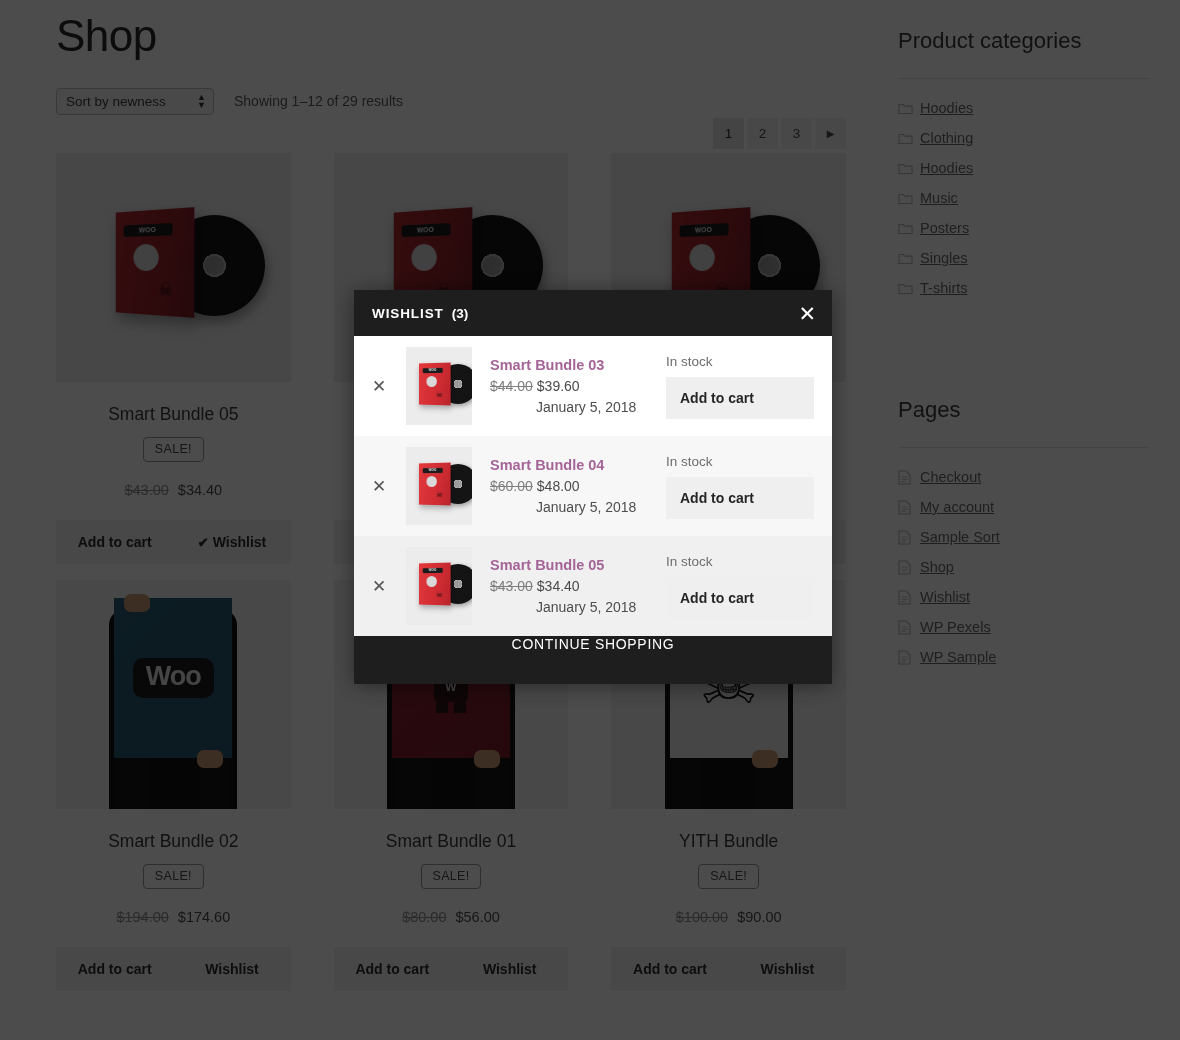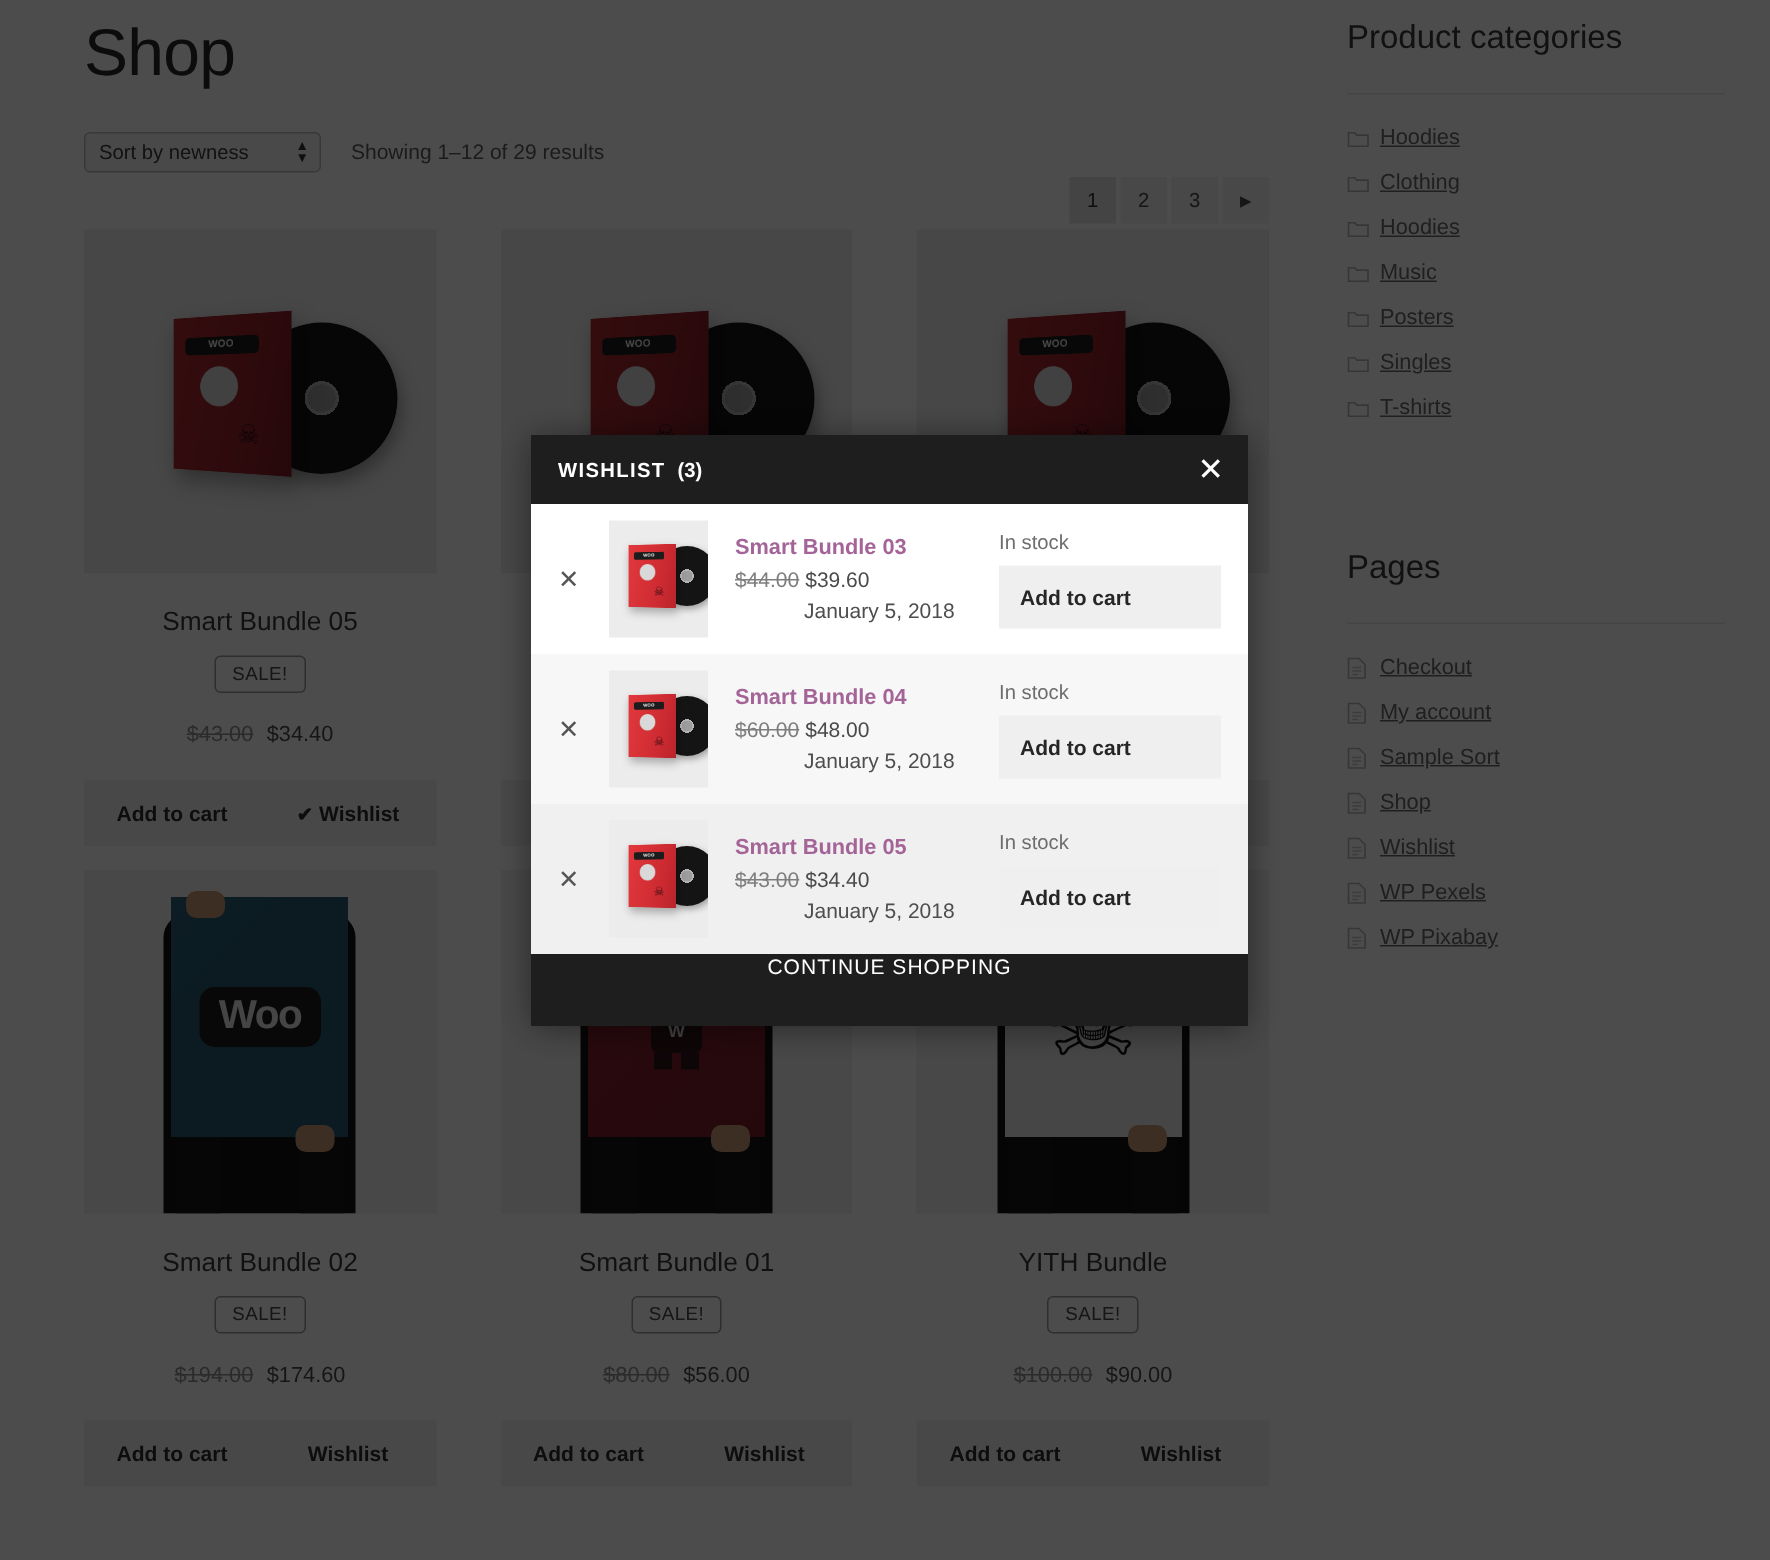--- a/index.html
+++ b/index.html
@@ -266,21 +266,21 @@
   }
   .skull-cap-text {
     position: absolute; top: 6px; left: 0; right: 0;
     font-size: 8px; font-weight: 700; color: #ececec;
     line-height: 9px; z-index: 3; letter-spacing: .4px;
   }
 
   
   .widget-title {
     font-size: 22px; font-weight: 400; color: #3a3a3a;
-    padding-top: 12px;
+    padding-top: 28px;
   }
   .widget-rule {
     border-bottom: 1px solid #e4e4e4;
     margin-top: 24px;
   }
   .widget-list { list-style: none; margin-top: 14px; }
   .widget-list li {
     display: flex; align-items: center;
     padding: 7px 0;
     font-size: 14.5px;
@@ -696,21 +696,21 @@
             </span>
             <a>WP Pexels</a>
           </li>
         <li>
             <span class="w-icon">
               <svg width="13" height="15" viewBox="0 0 13 15">
                 <path d="M1 1h7l4 4v9H1z" fill="none" stroke="#b6b6b6" stroke-width="1.1"></path>
                 <path d="M3.5 7h6M3.5 9.4h6M3.5 11.6h4" stroke="#c9c9c9" stroke-width="1"></path>
               </svg>
             </span>
-            <a>WP Pixabay</a>
+            <a>WP Sample</a>
           </li>
       </ul>
     </section>
 
   </aside>
 </div>
 
 <div id="page-dim"></div>
 
 <div id="modal">

